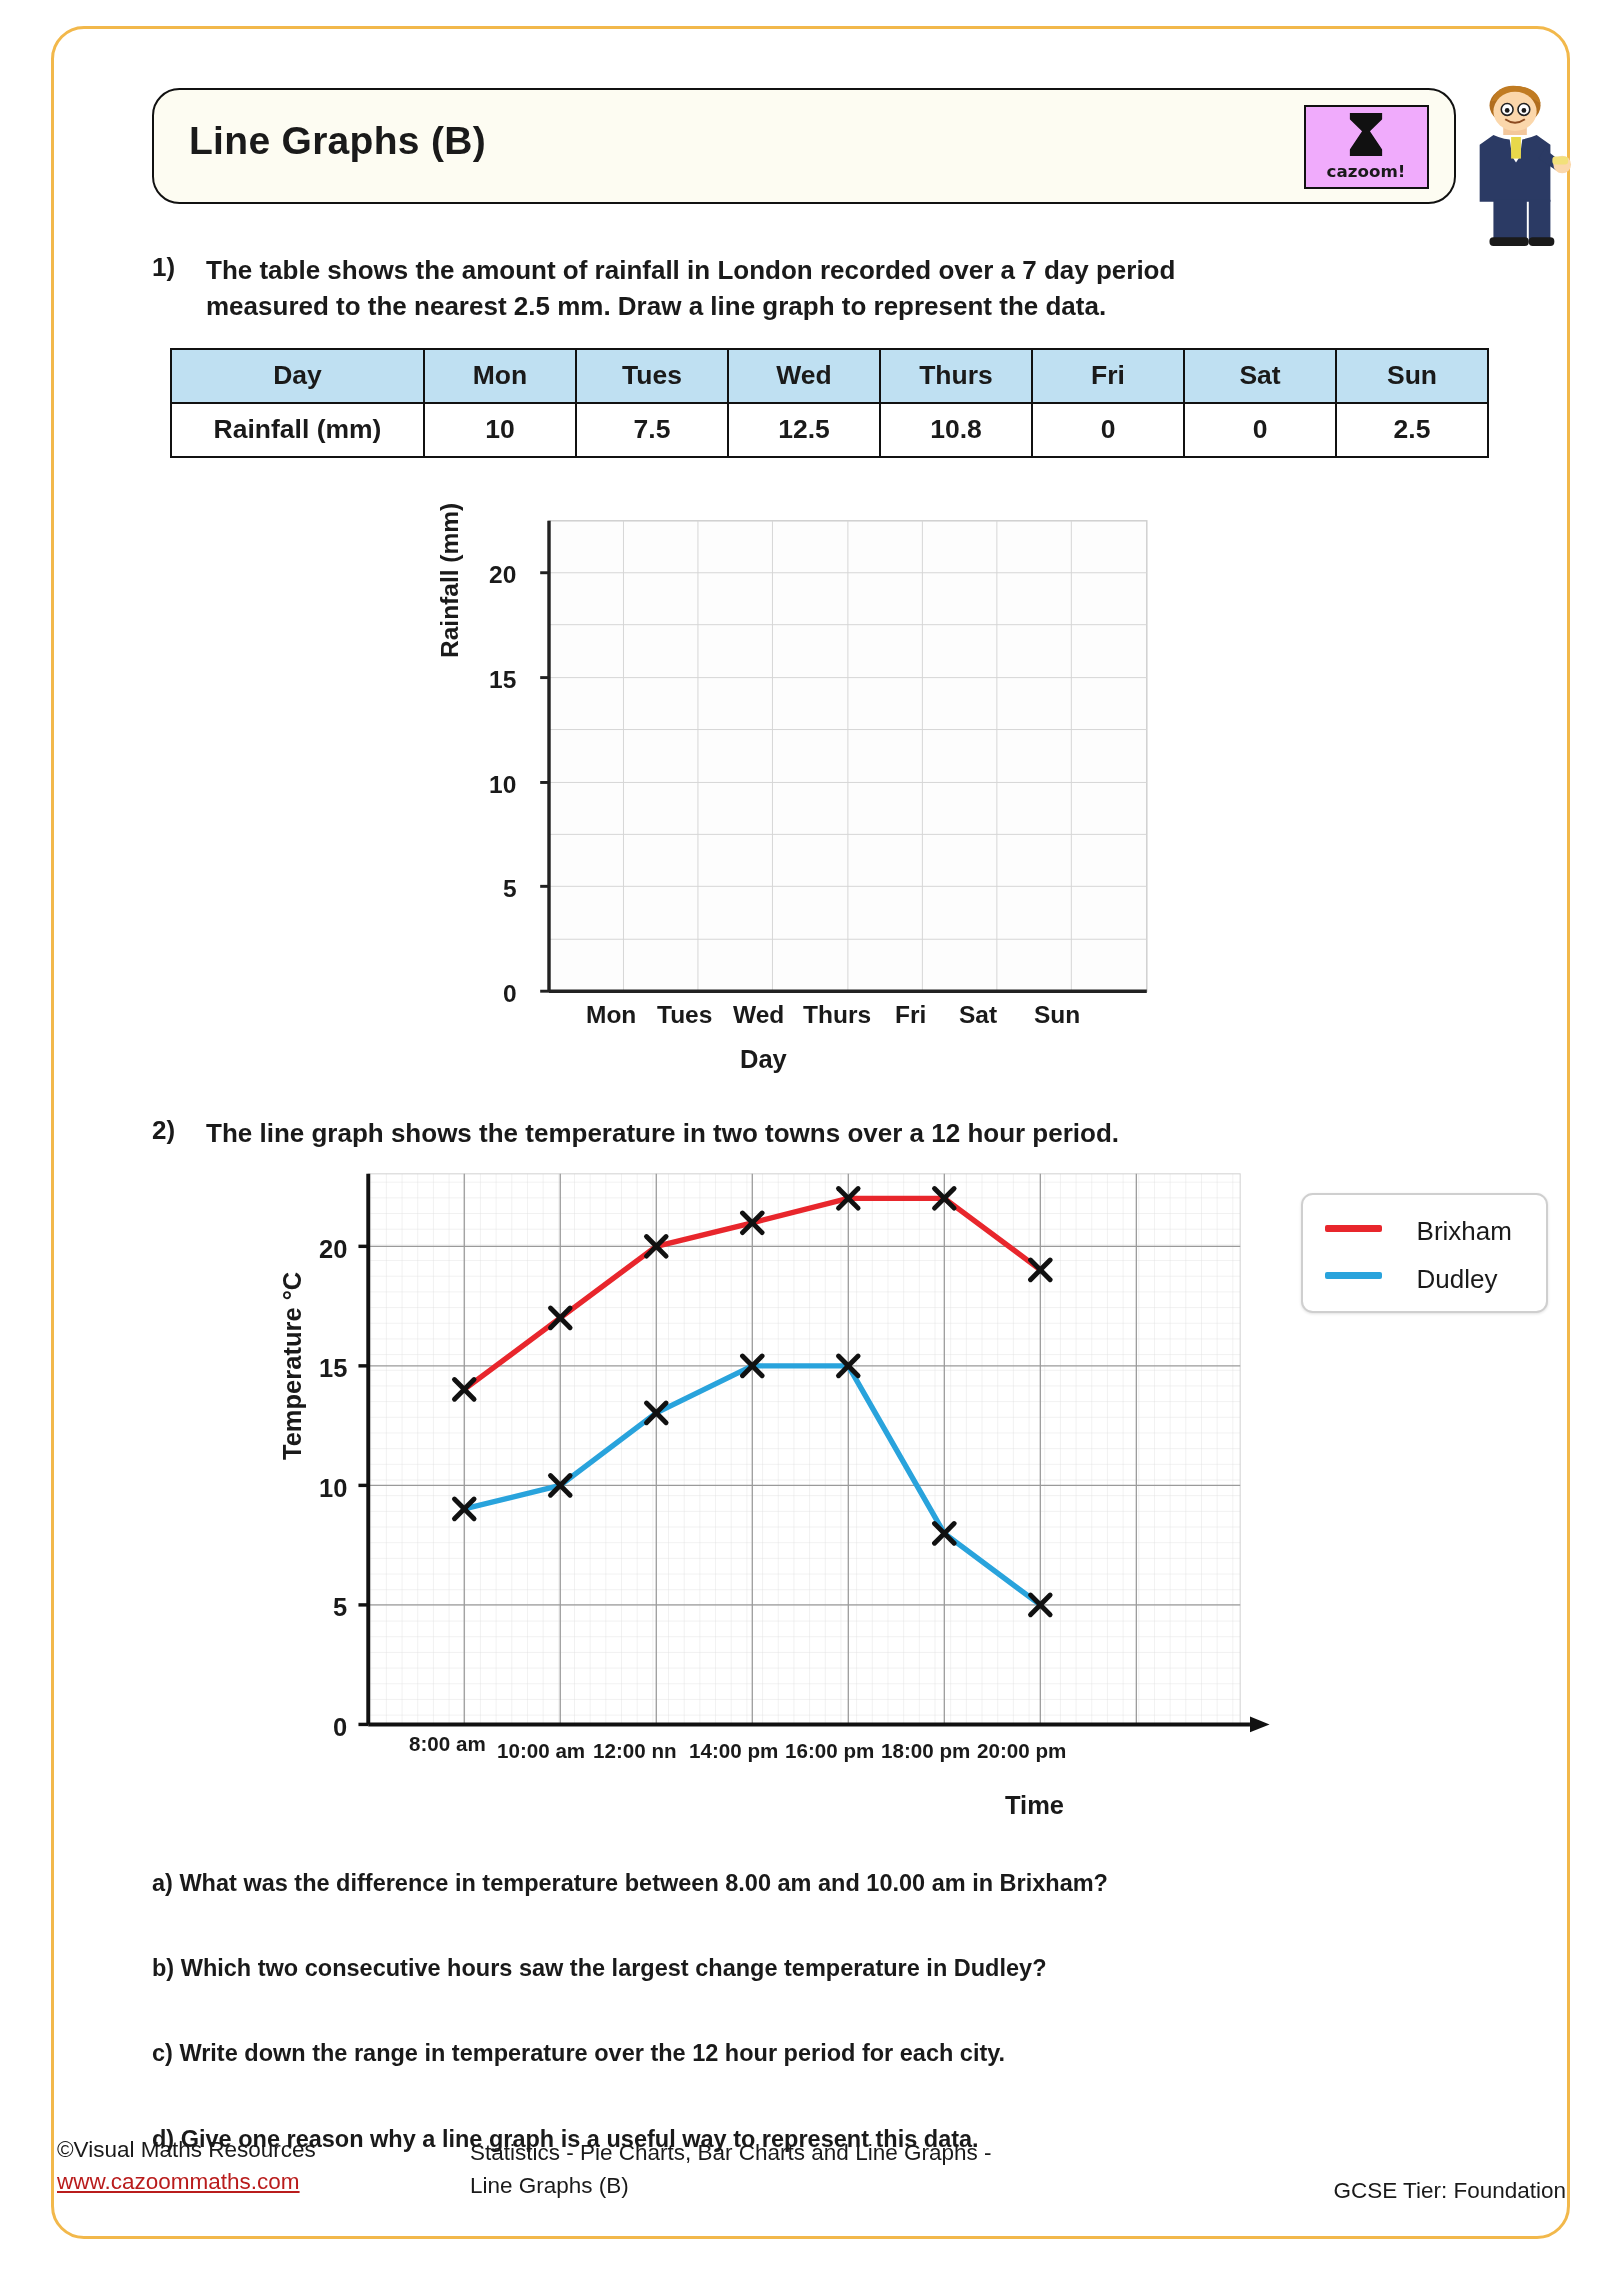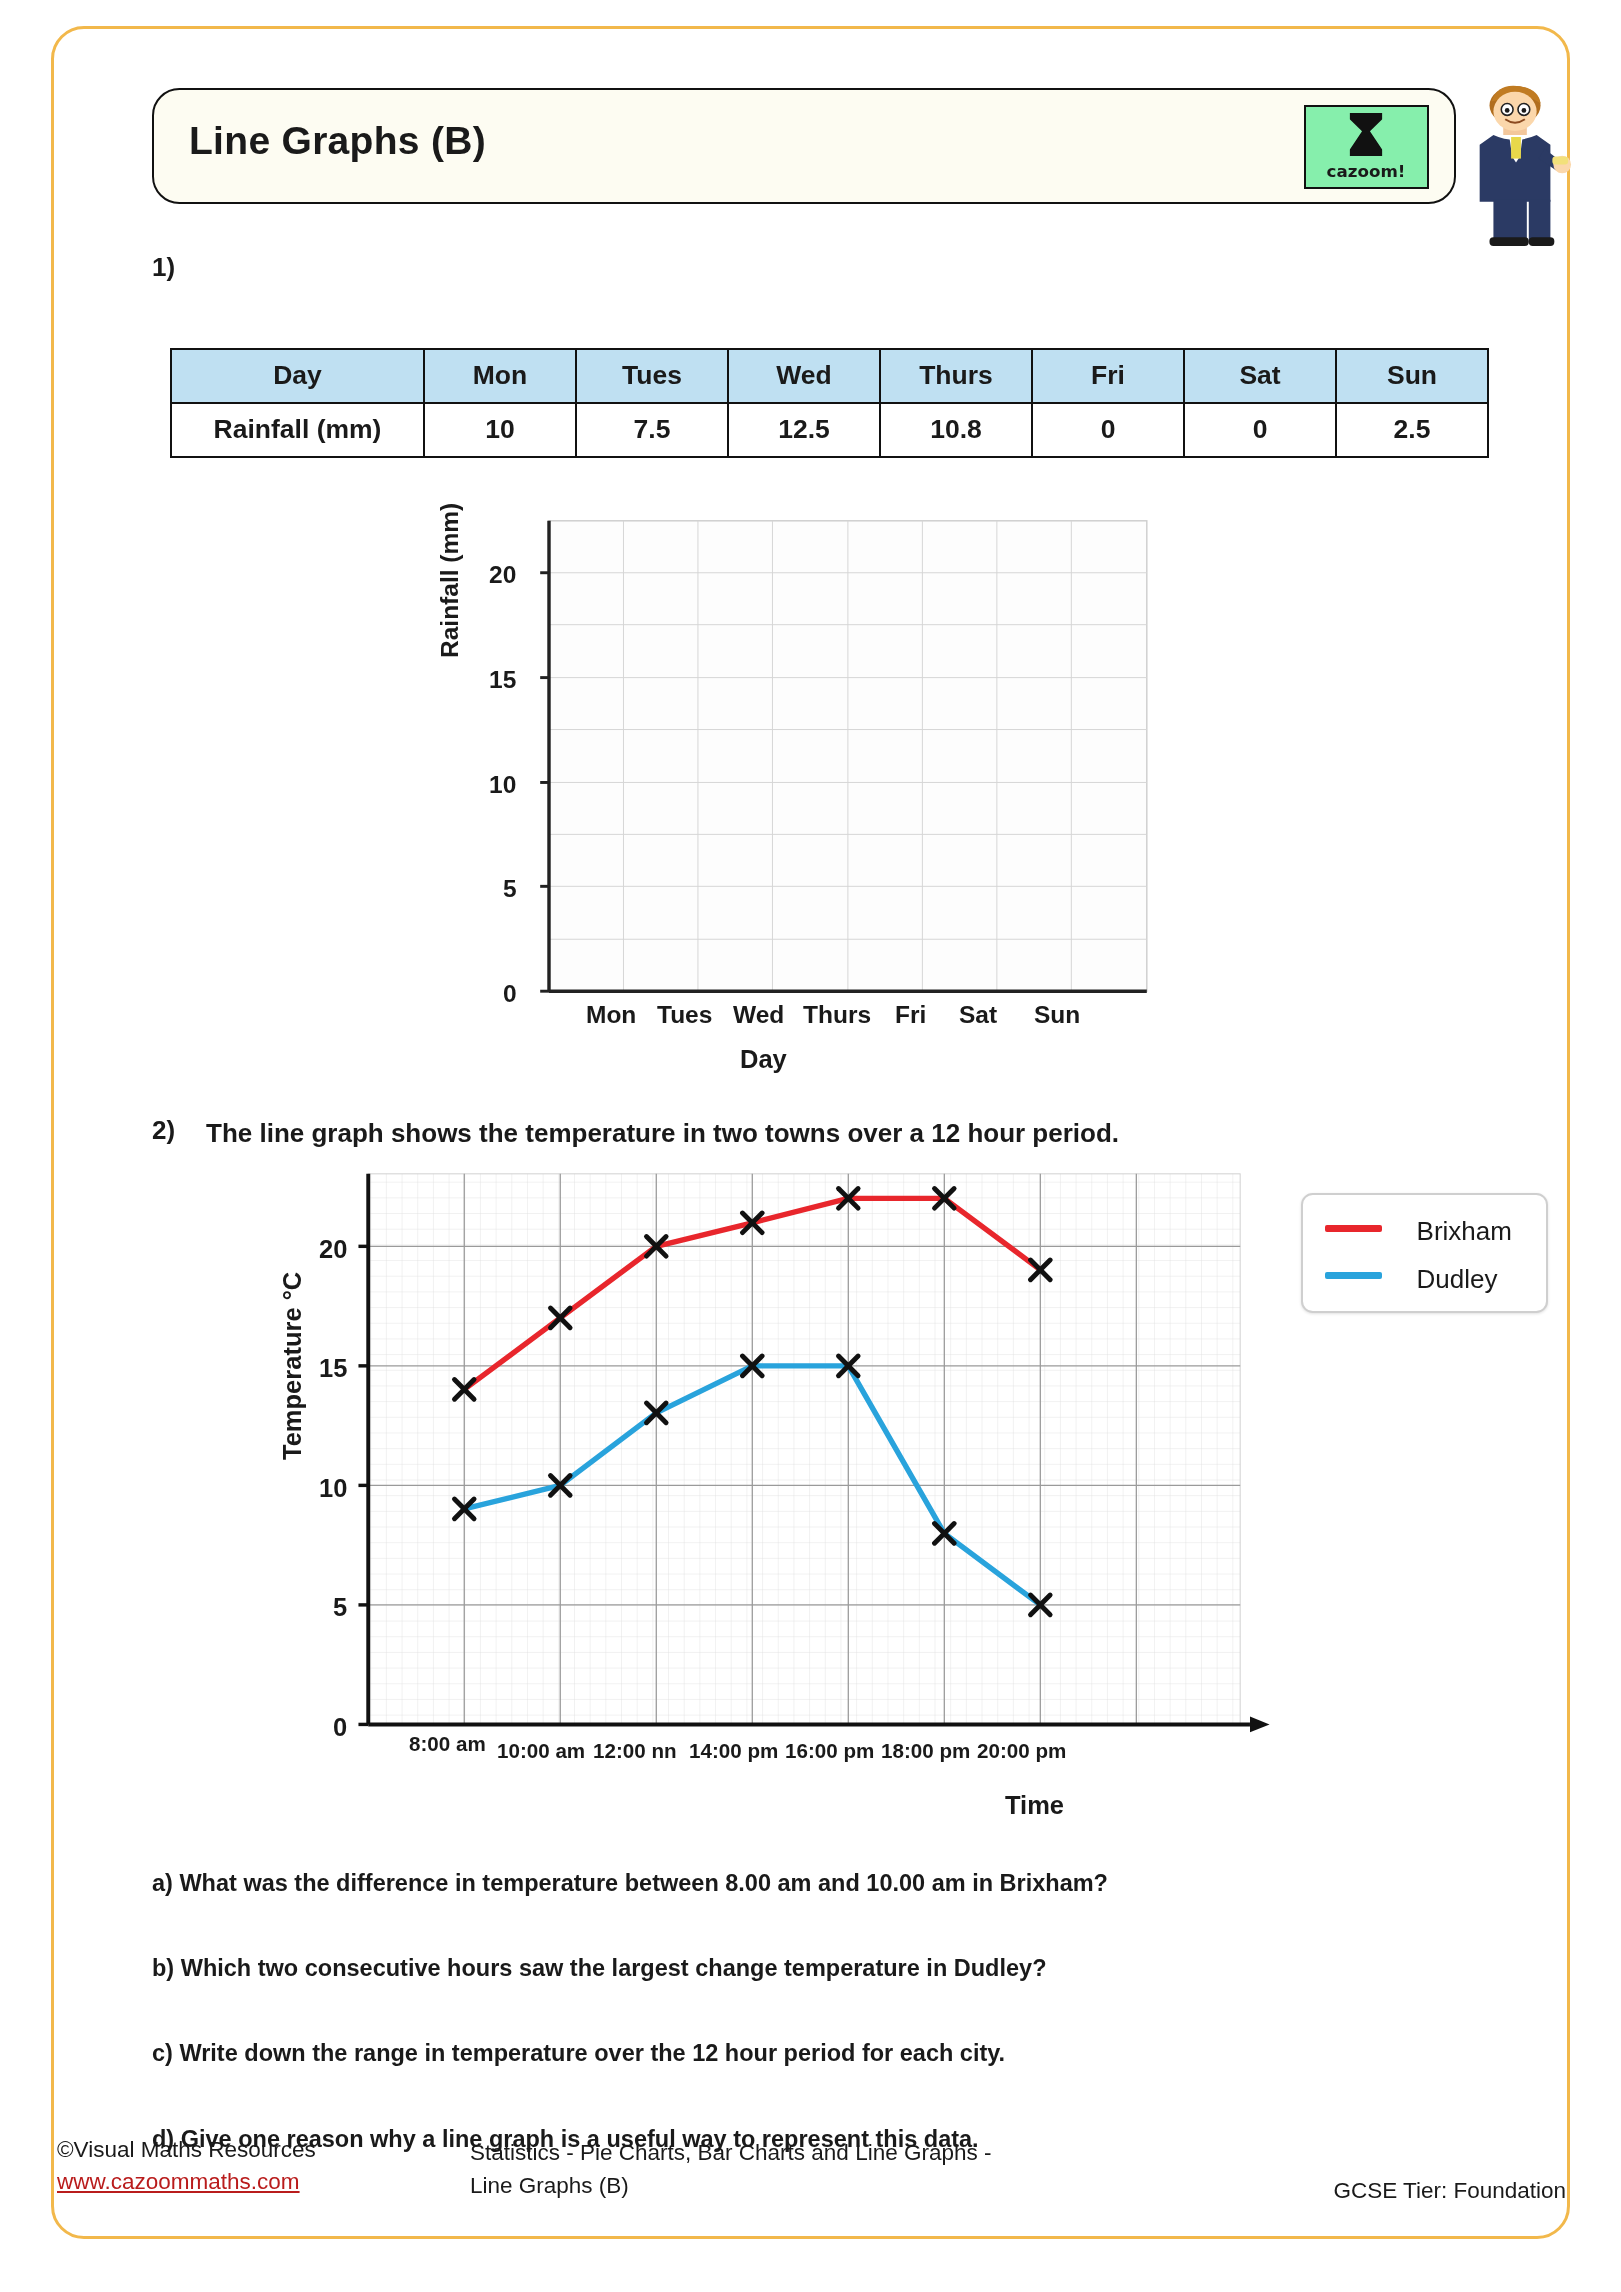--- a/index.html
+++ b/index.html
@@ -48,21 +48,21 @@
     font-weight: bold;
     letter-spacing: 0.3px;
   }
   .logo-box {
     position: absolute;
     right: 25.5px;
     top: 15.7px;
     width: 125px;
     height: 84px;
     border: 2px solid #111;
-    background: #86efac;
+    background: #f0abfc;
     box-sizing: border-box;
   }
   .logo-glyph {
     position: absolute;
     left: 50%;
     top: 5.9px;
     transform: translateX(-50%);
     width: 33px;
     height: 43px;
     background: #111;
@@ -201,20 +201,24 @@
     <rect x="36" y="122" width="34" height="44" fill="#2b3a64"></rect>
     <rect x="72" y="122" width="22" height="44" fill="#2b3a64"></rect>
     <rect x="32" y="160" width="40" height="9" rx="4" fill="#1a1a1a"></rect>
     <rect x="72" y="160" width="26" height="9" rx="4" fill="#1a1a1a"></rect>
     <path d="M88 70 l18 14 -6 8 -18 -12z" fill="#2b3a64"></path>
     <circle cx="106" cy="86" r="9" fill="#fbd7ab"></circle>
     <rect x="96" y="78" width="16" height="8" rx="3" fill="#f2e07a"></rect>
   </svg>
 
   <div class="q-num" style="left:98px; top:223px;">1)</div>
+  <div class="q" style="left:152px; top:223px; width:1245px;">
+    <span>The table shows the amount of  rainfall in London recorded over a 7 day period</span><br>
+    <span>measured to the nearest 2.5 mm. Draw a line graph to represent the data.</span>
+  </div>
 
   <div class="table-wrap">
     <table class="data">
       <thead>
         <tr>
           <th class="rowhead">Day</th>
           <th class="c">Mon</th>
           <th class="c">Tues</th>
           <th class="c">Wed</th>
           <th class="c">Thurs</th>

